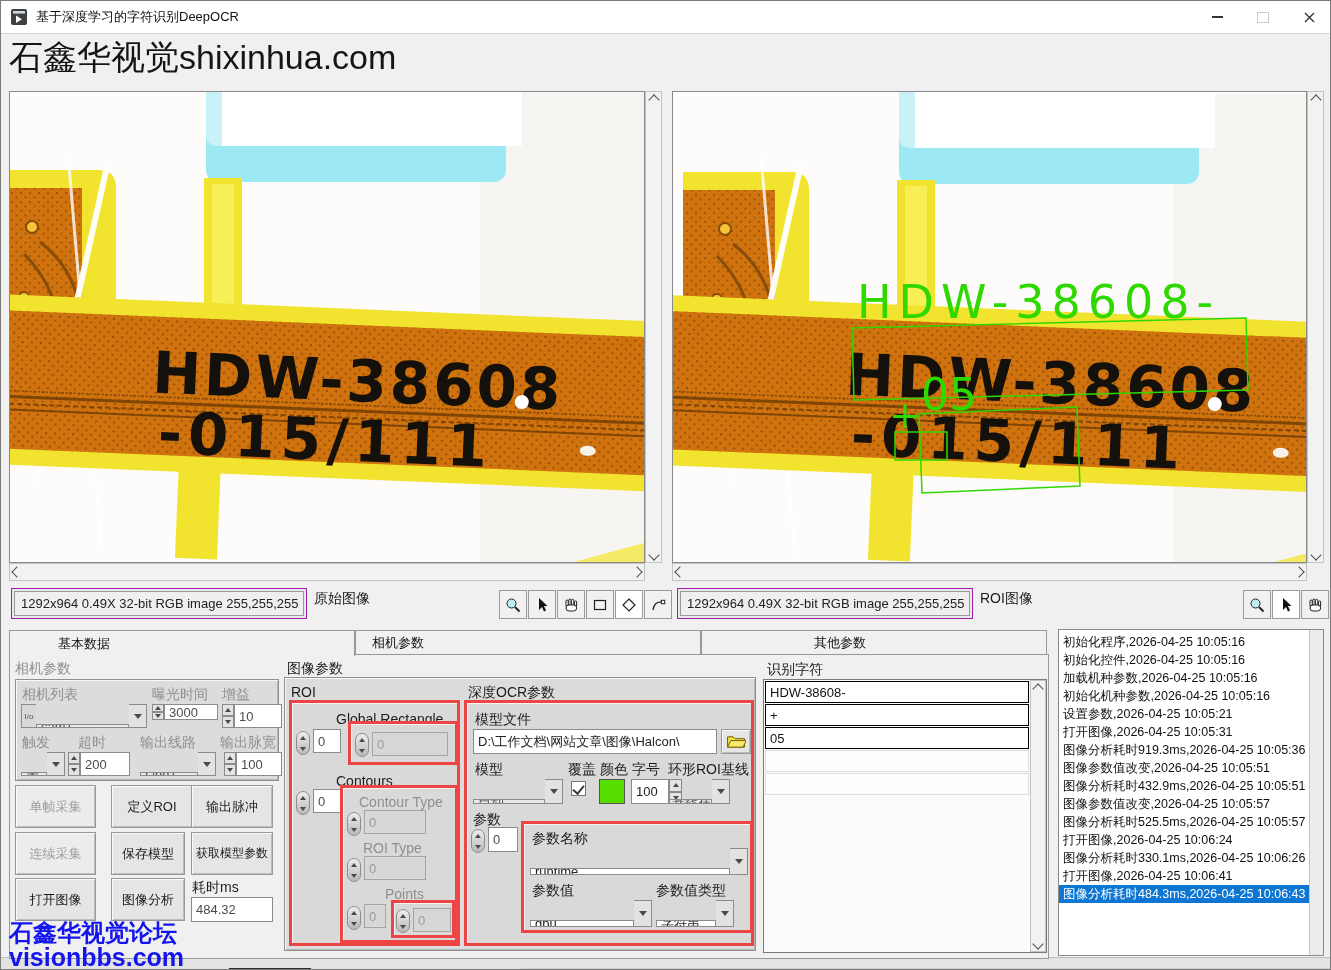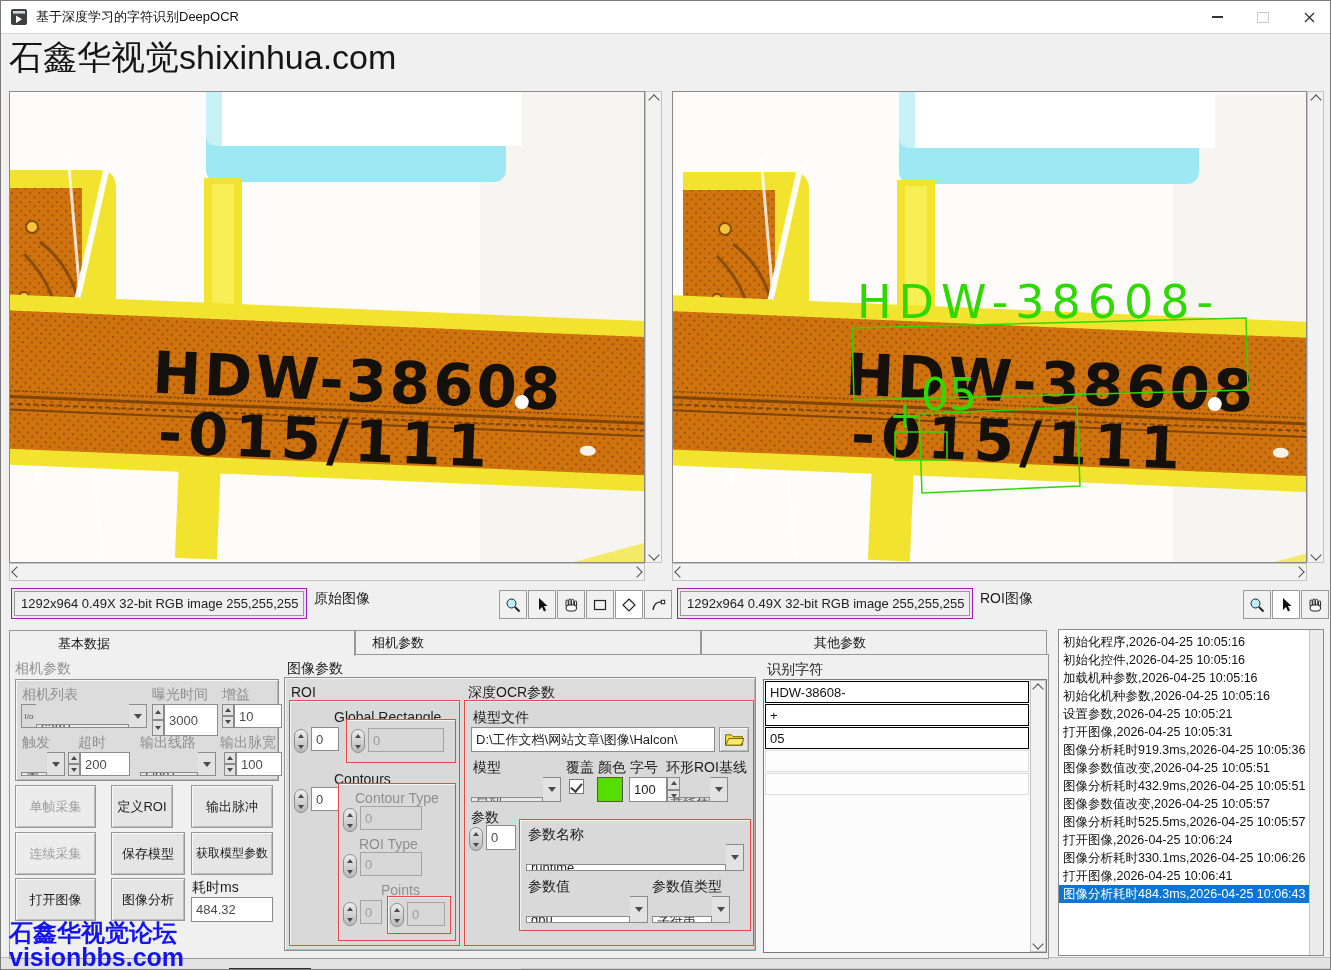--- a/index.html
+++ b/index.html
@@ -26,21 +26,21 @@
   .cval.white{background:#fff;color:#222;}
   .cbtn{width:17px;background:#e2e2e2;border:1px solid #8b8b8b;border-left:none;display:flex;align-items:center;justify-content:center;}
   .tri-dn{width:0;height:0;border-left:4px solid transparent;border-right:4px solid transparent;border-top:5px solid #4a4a4a;}
   .tri-up{width:0;height:0;border-left:4px solid transparent;border-right:4px solid transparent;border-bottom:5px solid #4a4a4a;}
   .tri-dn.s{border-left-width:3px;border-right-width:3px;border-top-width:4px;}
   .tri-up.s{border-left-width:3px;border-right-width:3px;border-bottom-width:4px;}
   .lvstep{width:14px;height:24px;background:linear-gradient(#ededed,#b9b9b9);border:1px solid #8e8e8e;border-radius:7px;display:flex;flex-direction:column;align-items:center;justify-content:space-around;}
   .spincol{width:12px;display:flex;flex-direction:column;}
   .spincol div{flex:1;background:#e3e3e3;border:1px solid #8b8b8b;display:flex;align-items:center;justify-content:center;}
   .panel-raised{background:#dcdcdc;border:1px solid #8f8f8f;box-shadow:inset 1px 1px 0 #f8f8f8, inset -1px -1px 0 #b6b6b6;}
-  .frame-raised{background:#d9d9d9;border:1px solid #ef4444;box-shadow:inset 1px 1px 0 #f4f4f4;}
+  .frame-raised{background:#d9d9d9;border:3px solid #ef4444;box-shadow:inset 1px 1px 0 #f4f4f4;}
   .btn3d{background:#e5e5e5;border:1px solid #989898;box-shadow:inset 1px 1px 0 #fafafa, inset -1px -1px 0 #bdbdbd;display:flex;align-items:center;justify-content:center;font-size:13px;color:#1c1c1c;}
   .btn3d.disabled{color:#9d9d9d;background:#ececec;}
   .statbox-outer{border:1px solid #a21caf;background:#e8e8e8;padding:2px;}
   .statbox-inner{border:1px solid #9a9a9a;background:#efefef;height:100%;display:flex;align-items:center;padding:0 6px;font-size:13px;color:#222;white-space:nowrap;box-sizing:border-box;}
   .toolbtn{width:26px;height:27px;background:#f1f1f1;border:1px solid #9a9a9a;display:flex;align-items:center;justify-content:center;}
   .toolbtn.sel{background:#fff;}
   .scrolltrack{background:#f2f2f2;border:1px solid #c3c3c3;}
   .chev{width:7px;height:7px;border-left:1.6px solid #4f4f4f;border-bottom:1.6px solid #4f4f4f;display:inline-block;}
   .chev.up{transform:rotate(135deg);margin-top:4px;}
   .chev.down{transform:rotate(-45deg);margin-bottom:3px;}
@@ -264,21 +264,21 @@
     <div class="abs label dim" style="left:6px;top:6px;">相机列表</div>
     <div class="abs label dim" style="left:136px;top:6px;">曝光时间</div>
     <div class="abs label dim" style="left:206px;top:6px;">增益</div>
     <div class="abs combo" style="left:5px;top:24px;width:126px;height:24px;">
       <div class="io">I/o</div>
       <div class="cval">cam1</div>
       <div class="cbtn">
           <span class="tri-dn"></span>
         </div>
     </div>
-    <div class="abs" style="left:136px;top:24px;height:32px;display:flex;">
+    <div class="abs" style="left:136px;top:24px;height:16px;display:flex;">
       <div class="spincol">
           <div>
             <span class="tri-up s"></span>
           </div>
           <div>
             <span class="tri-dn s"></span>
           </div>
         </div>
       <div class="field" style="width:44px;">3000</div>
     </div>
@@ -327,21 +327,21 @@
           </div>
           <div>
             <span class="tri-dn s"></span>
           </div>
         </div>
       <div class="field" style="width:36px;">100</div>
     </div>
   </div>
 
   <div class="abs btn3d disabled" style="left:14px;top:784px;width:81px;height:43px;z-index:4;">单帧采集</div>
-  <div class="abs btn3d" style="left:110px;top:784px;width:62px;height:43px;z-index:4;">定义ROI</div>
+  <div class="abs btn3d" style="left:110px;top:784px;width:82px;height:43px;z-index:4;">定义ROI</div>
   <div class="abs btn3d" style="left:190px;top:784px;width:82px;height:43px;z-index:4;">输出脉冲</div>
   <div class="abs btn3d disabled" style="left:14px;top:831px;width:81px;height:43px;z-index:4;">连续采集</div>
   <div class="abs btn3d" style="left:110px;top:831px;width:74px;height:43px;z-index:4;">保存模型</div>
   <div class="abs btn3d" style="left:190px;top:831px;width:82px;height:43px;font-size:12px;z-index:4;">获取模型参数</div>
   <div class="abs btn3d" style="left:14px;top:877px;width:81px;height:43px;z-index:4;">打开图像</div>
   <div class="abs btn3d" style="left:110px;top:877px;width:74px;height:43px;z-index:4;">图像分析</div>
   <div class="abs label" style="left:191px;top:878px;z-index:4;">耗时ms</div>
   <div class="abs field" style="left:190px;top:896px;width:82px;height:25px;z-index:4;">484.32</div>
 
   <div class="footer-blue" style="top:916px;font-size:24px;z-index:6;">石鑫华视觉论坛</div>

